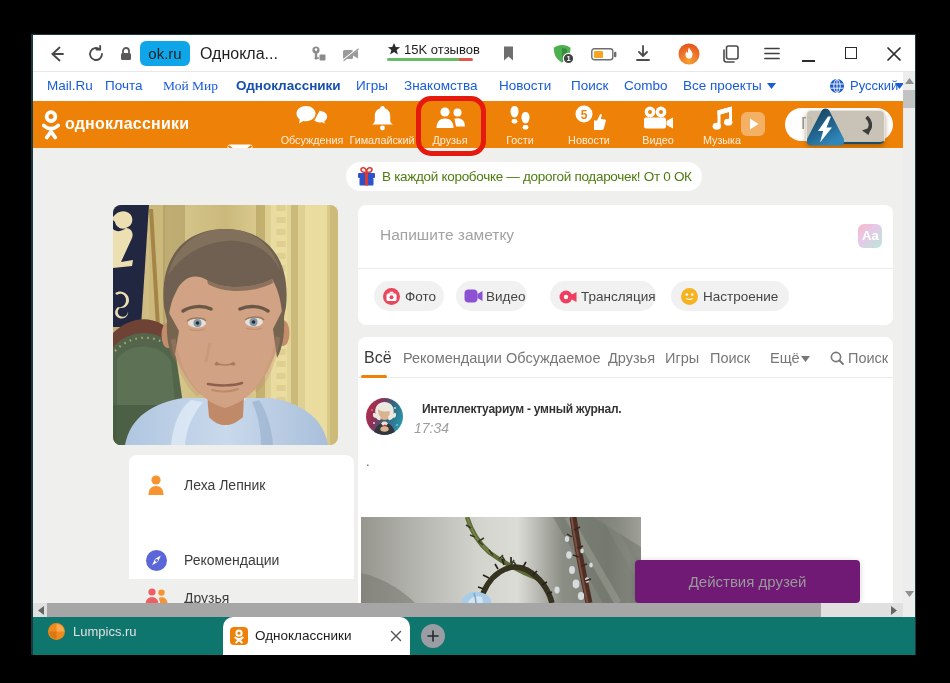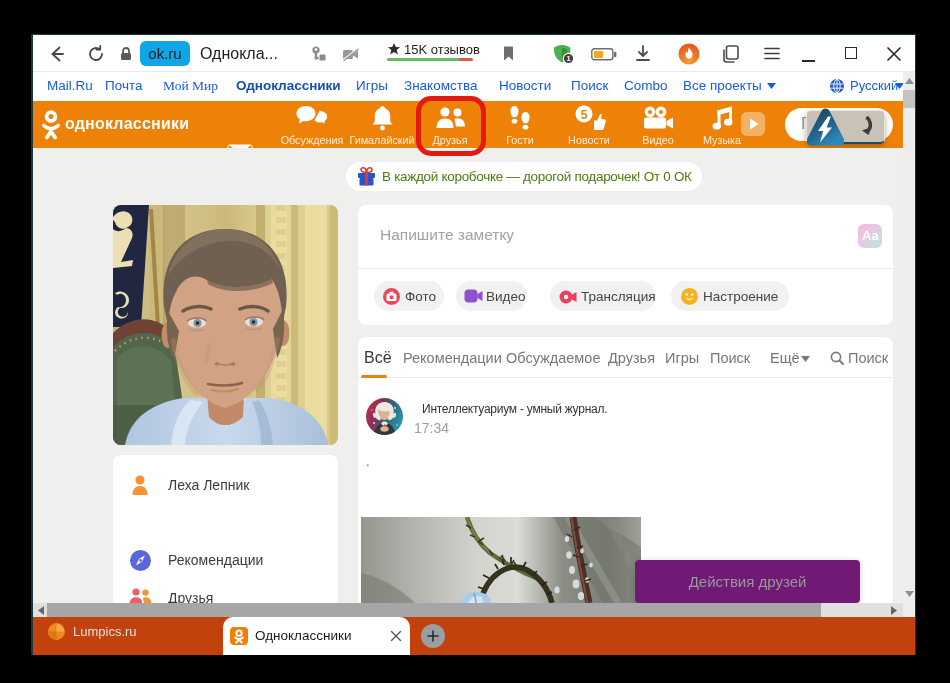--- a/index.html
+++ b/index.html
@@ -19,21 +19,21 @@
   #obar { position:absolute; left:33px; top:101px; width:870px; height:47px; background:#ee8208; }
   .navitem { position:absolute; top:0; height:47px; text-align:center; }
   .navlab { position:absolute; width:100px; left:50%; margin-left:-50px; top:33px; font-size:10.8px; color:rgba(255,246,238,0.92); text-align:center; }
   
   #content { position:absolute; left:33px; top:148px; width:870px; height:455px; background:#efefee; overflow:hidden; }
   .card { position:absolute; background:#fff; border-radius:8px; }
   
   #vscroll { position:absolute; left:903px; top:72px; width:12px; height:531px; background:#ededed; }
   #hscroll { position:absolute; left:33px; top:603px; width:882px; height:14px; background:#e0e0e0; }
   
-  #tabstrip { position:absolute; left:33px; top:617px; width:882px; height:38px; background:#c2410c; }
+  #tabstrip { position:absolute; left:33px; top:617px; width:882px; height:38px; background:#0f766e; }
   .menu-row { position:absolute; left:0; width:225px; }
   .menu-txt { position:absolute; left:55px; font-size:14px; color:#3c3c3c; top:50%; transform:translateY(-50%); }
 </style>
 </head>
 <body>
 <div id="screen">
   <div id="win"></div>
 
   <div id="toolbar">
 
@@ -352,21 +352,21 @@
 
         <path d="M95 179 C104 181 120 181 129 178" stroke="#8e5f4e" stroke-width="2.5" fill="none" stroke-linecap="round"></path>
         <path d="M99 185 C107 187 117 187 125 184" stroke="#c08a6a" stroke-width="2" fill="none" stroke-linecap="round"></path>
 
         <path d="M60 134 C64 158 72 178 86 190" stroke="#bf8f70" stroke-width="5" fill="none" opacity="0.3"></path>
         <path d="M165 132 C161 156 153 176 142 186" stroke="#bf8f70" stroke-width="5" fill="none" opacity="0.3"></path>
         <path d="M97 138 C95 146 94 152 93 157" stroke="#bf8f70" stroke-width="3" fill="none" opacity="0.4"></path>
       </svg>
     </div>
 
-    <div class="card" style="left:80px;top:307px;width:225px;height:148px;border-radius:8px 8px 0 0;">
+    <div class="card" style="left:96px;top:307px;width:225px;height:124px;border-radius:8px 8px 0 0;">
       <div class="menu-row" style="top:9px;height:41px;">
         <svg class="abs" style="left:16px;top:10px" width="22" height="22" viewBox="0 0 22 22">
             <circle cx="11" cy="6" r="4.6" fill="#f79330"></circle>
             <path d="M3.5 21 C3.5 14.8 6.6 12 11 12 C15.4 12 18.5 14.8 18.5 21 Z" fill="#f79330"></path>
           </svg>
         <div class="menu-txt">Леха Лепник</div>
       </div>
       <div class="menu-row" style="top:86.5px;height:37.5px;">
         <svg class="abs" style="left:17px;top:8px" width="21" height="21" viewBox="0 0 21 21">
             <circle cx="10.5" cy="10.5" r="10.5" fill="#5b67d8"></circle>
@@ -459,22 +459,22 @@
             <circle cx="31" cy="27" r="0.8" fill="#fff" opacity="0.7"></circle>
             <circle cx="6" cy="12" r="0.8" fill="#fff" opacity="0.6"></circle>
           <path d="M18.5 25 C12.5 25 8.5 29.5 7.5 37 L29.5 37 C28.5 29.5 24.5 25 18.5 25 Z" fill="#33363c"></path>
           <path d="M15 25.5 L18.5 29.5 L22 25.5 L20 23.5 H17 Z" fill="#e8e4da"></path>
           <circle cx="18.5" cy="15" r="7" fill="#d9b491"></circle>
           <path d="M9.5 16 C8 9.5 12 4 18.5 4 C25 4 29 9.5 27.5 16 C28.8 13.8 30.5 15 30 17.5 C29.7 19.3 28.2 20.3 27 19.7 C26 21.5 24 22.5 22.5 22 L22 19 C23.5 17.5 24 15.5 23.5 13 C20 14 14 13.5 12.5 11.5 C11.5 13.5 12.5 17 14.5 19 L14.5 22 C12.8 22.5 11 21.5 10 19.7 C8.8 20.3 7.3 19.3 7 17.5 C6.5 15 8.2 13.8 9.5 16 Z" fill="#ebe8e1"></path>
           <circle cx="18.7" cy="28" r="1.6" fill="#c4382e"></circle>
           <ellipse cx="18.5" cy="31" rx="4.2" ry="2.8" fill="#d9b491"></ellipse>
         </svg>
       </div>
-      <div class="abs" style="left:56px;top:65px;font-size:12px;letter-spacing:-0.25px;font-weight:normal;color:#333;padding-left:8px;">Интеллектуариум - умный журнал.</div>
-      <div class="abs" style="left:56px;top:83px;font-size:14px;color:#9d9d9d;">17:34</div>
+      <div class="abs" style="left:56px;top:65px;font-size:12px;letter-spacing:-0.25px;font-weight:bold;color:#333;padding-left:8px;">Интеллектуариум - умный журнал.</div>
+      <div class="abs" style="left:56px;top:83px;font-size:14px;color:#9d9d9d;font-style:italic;">17:34</div>
       <div class="abs" style="left:8px;top:117px;font-size:13px;color:#666;">.</div>
 
       <div class="abs" style="left:3px;top:180px;width:280px;height:86px;overflow:hidden;">
         <svg width="280" height="86" viewBox="0 0 280 86">
           <defs>
             <linearGradient id="fog" x1="0" y1="0" x2="1" y2="0">
               <stop offset="0" stop-color="#96968f"></stop>
                 <stop offset="0.18" stop-color="#b2b2ac"></stop>
               <stop offset="0.42" stop-color="#d4d4cf"></stop>
                 <stop offset="0.56" stop-color="#dcdcd7"></stop>

